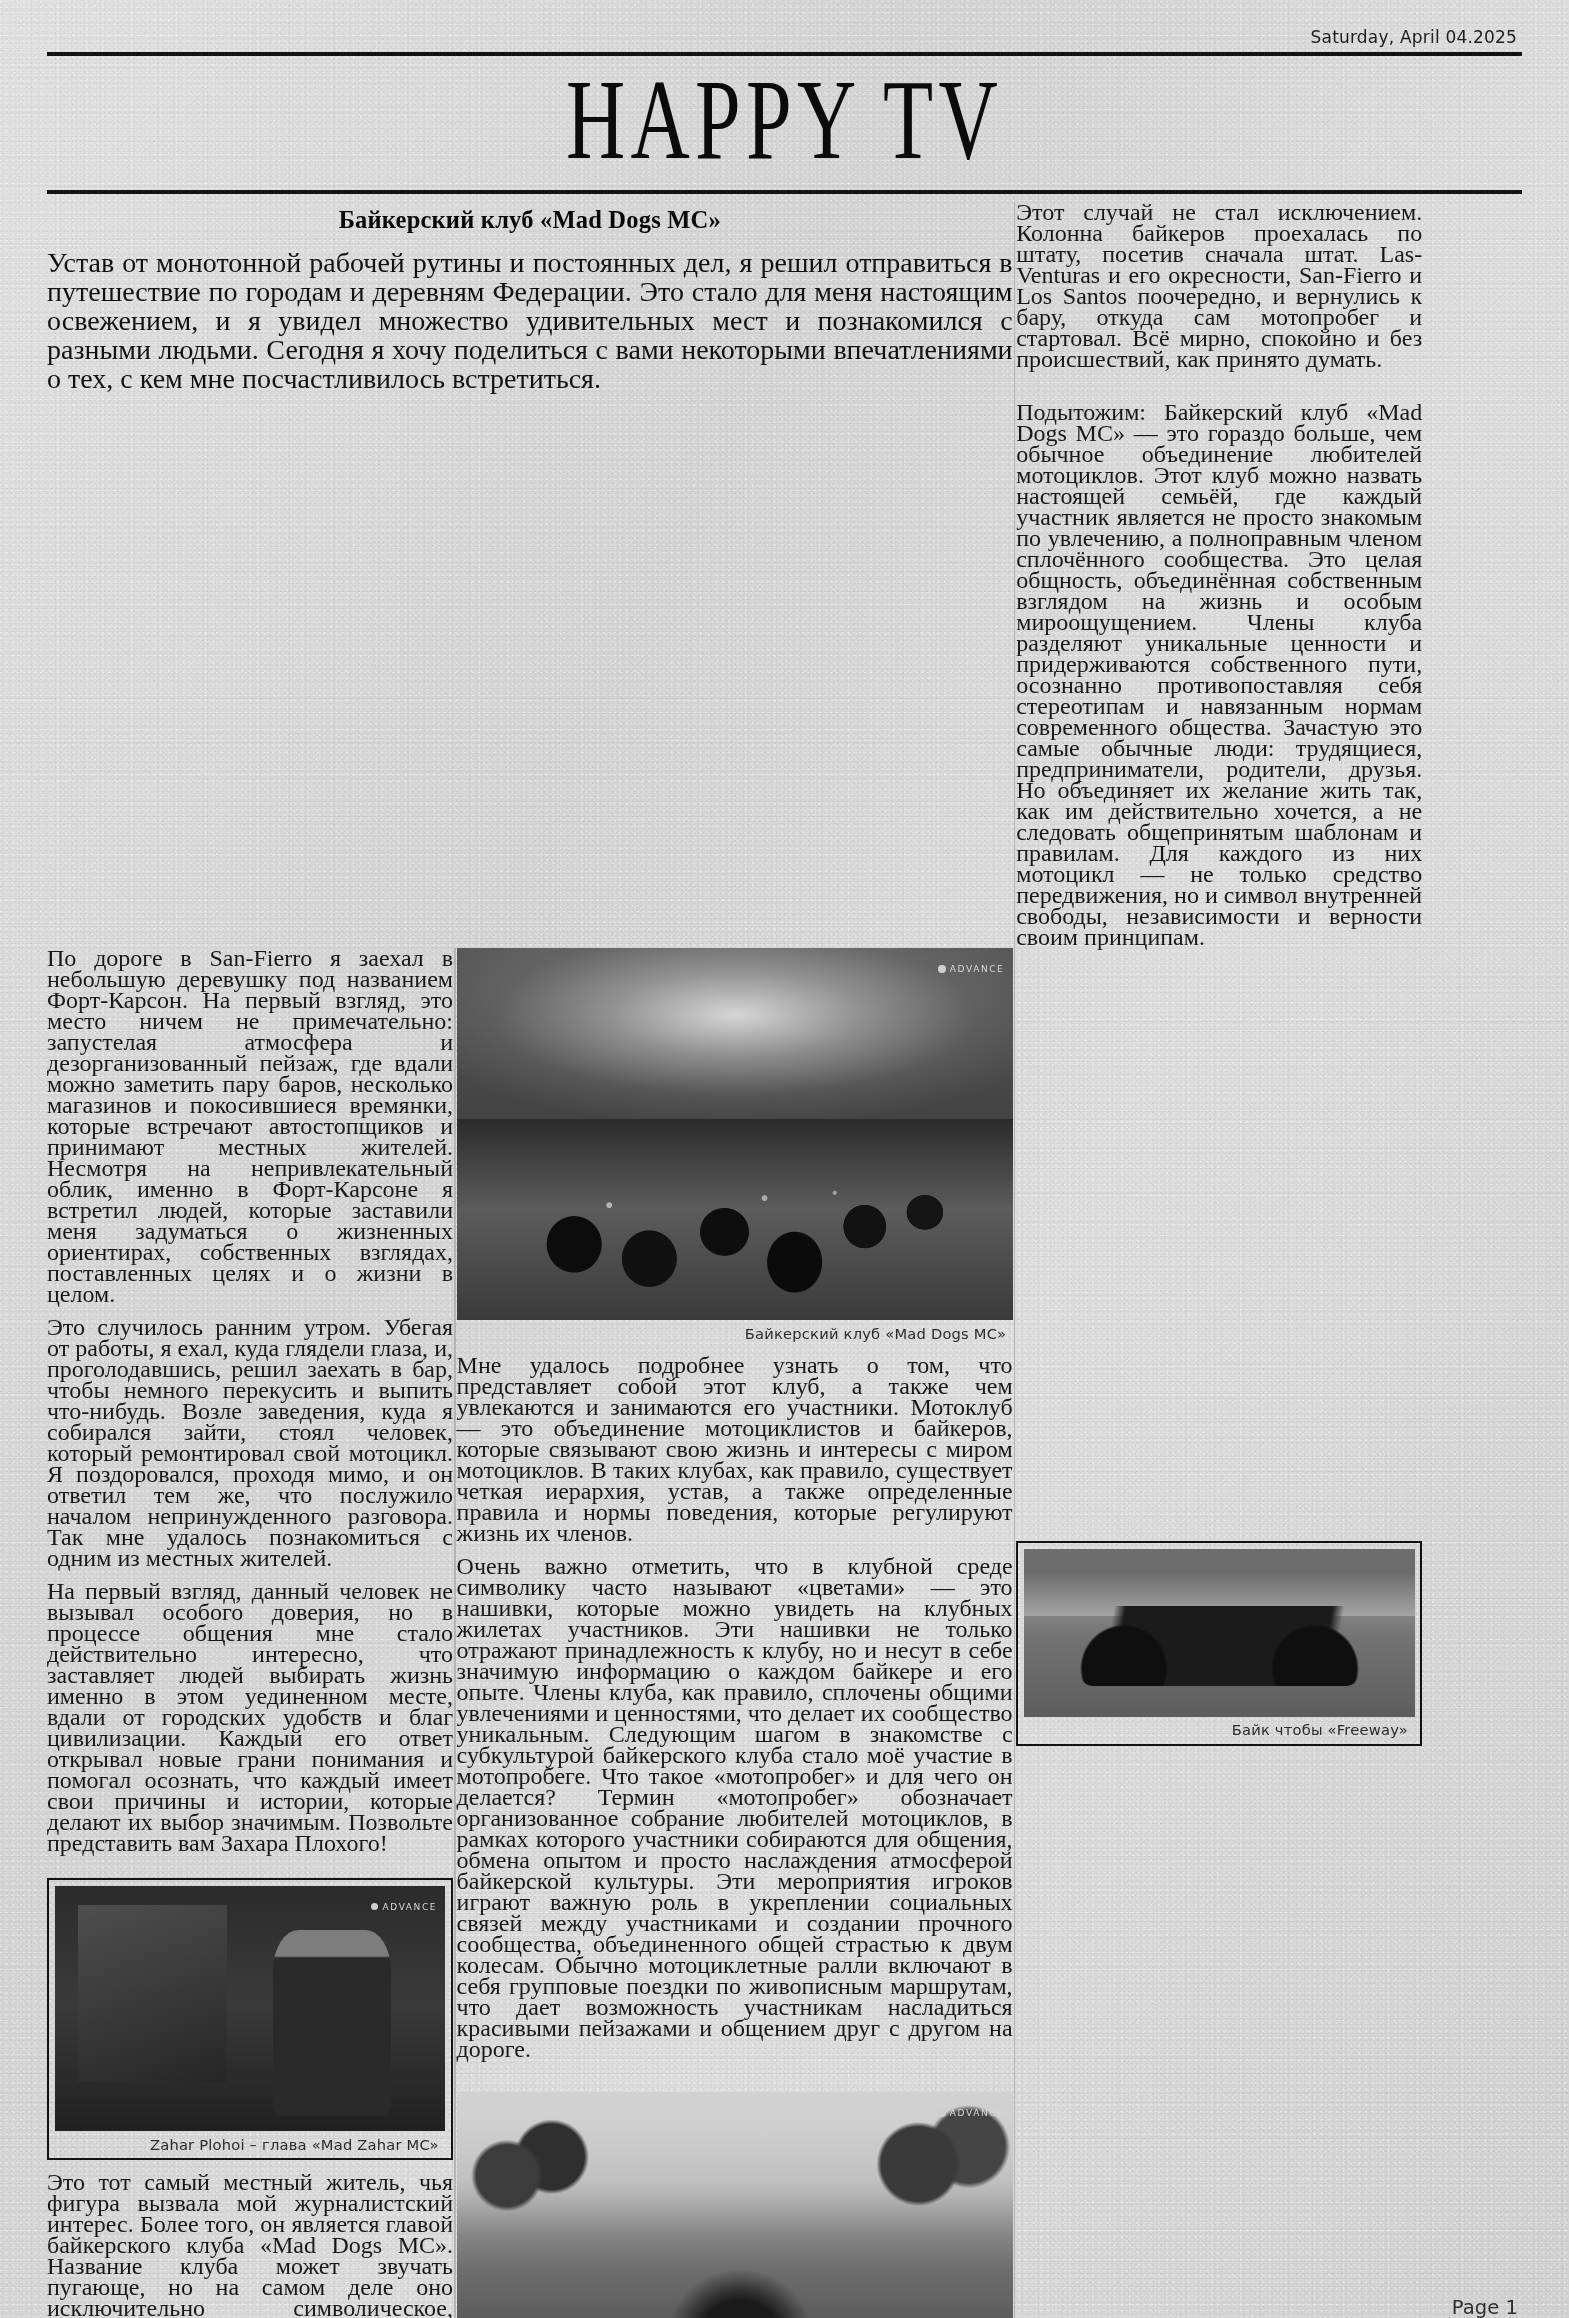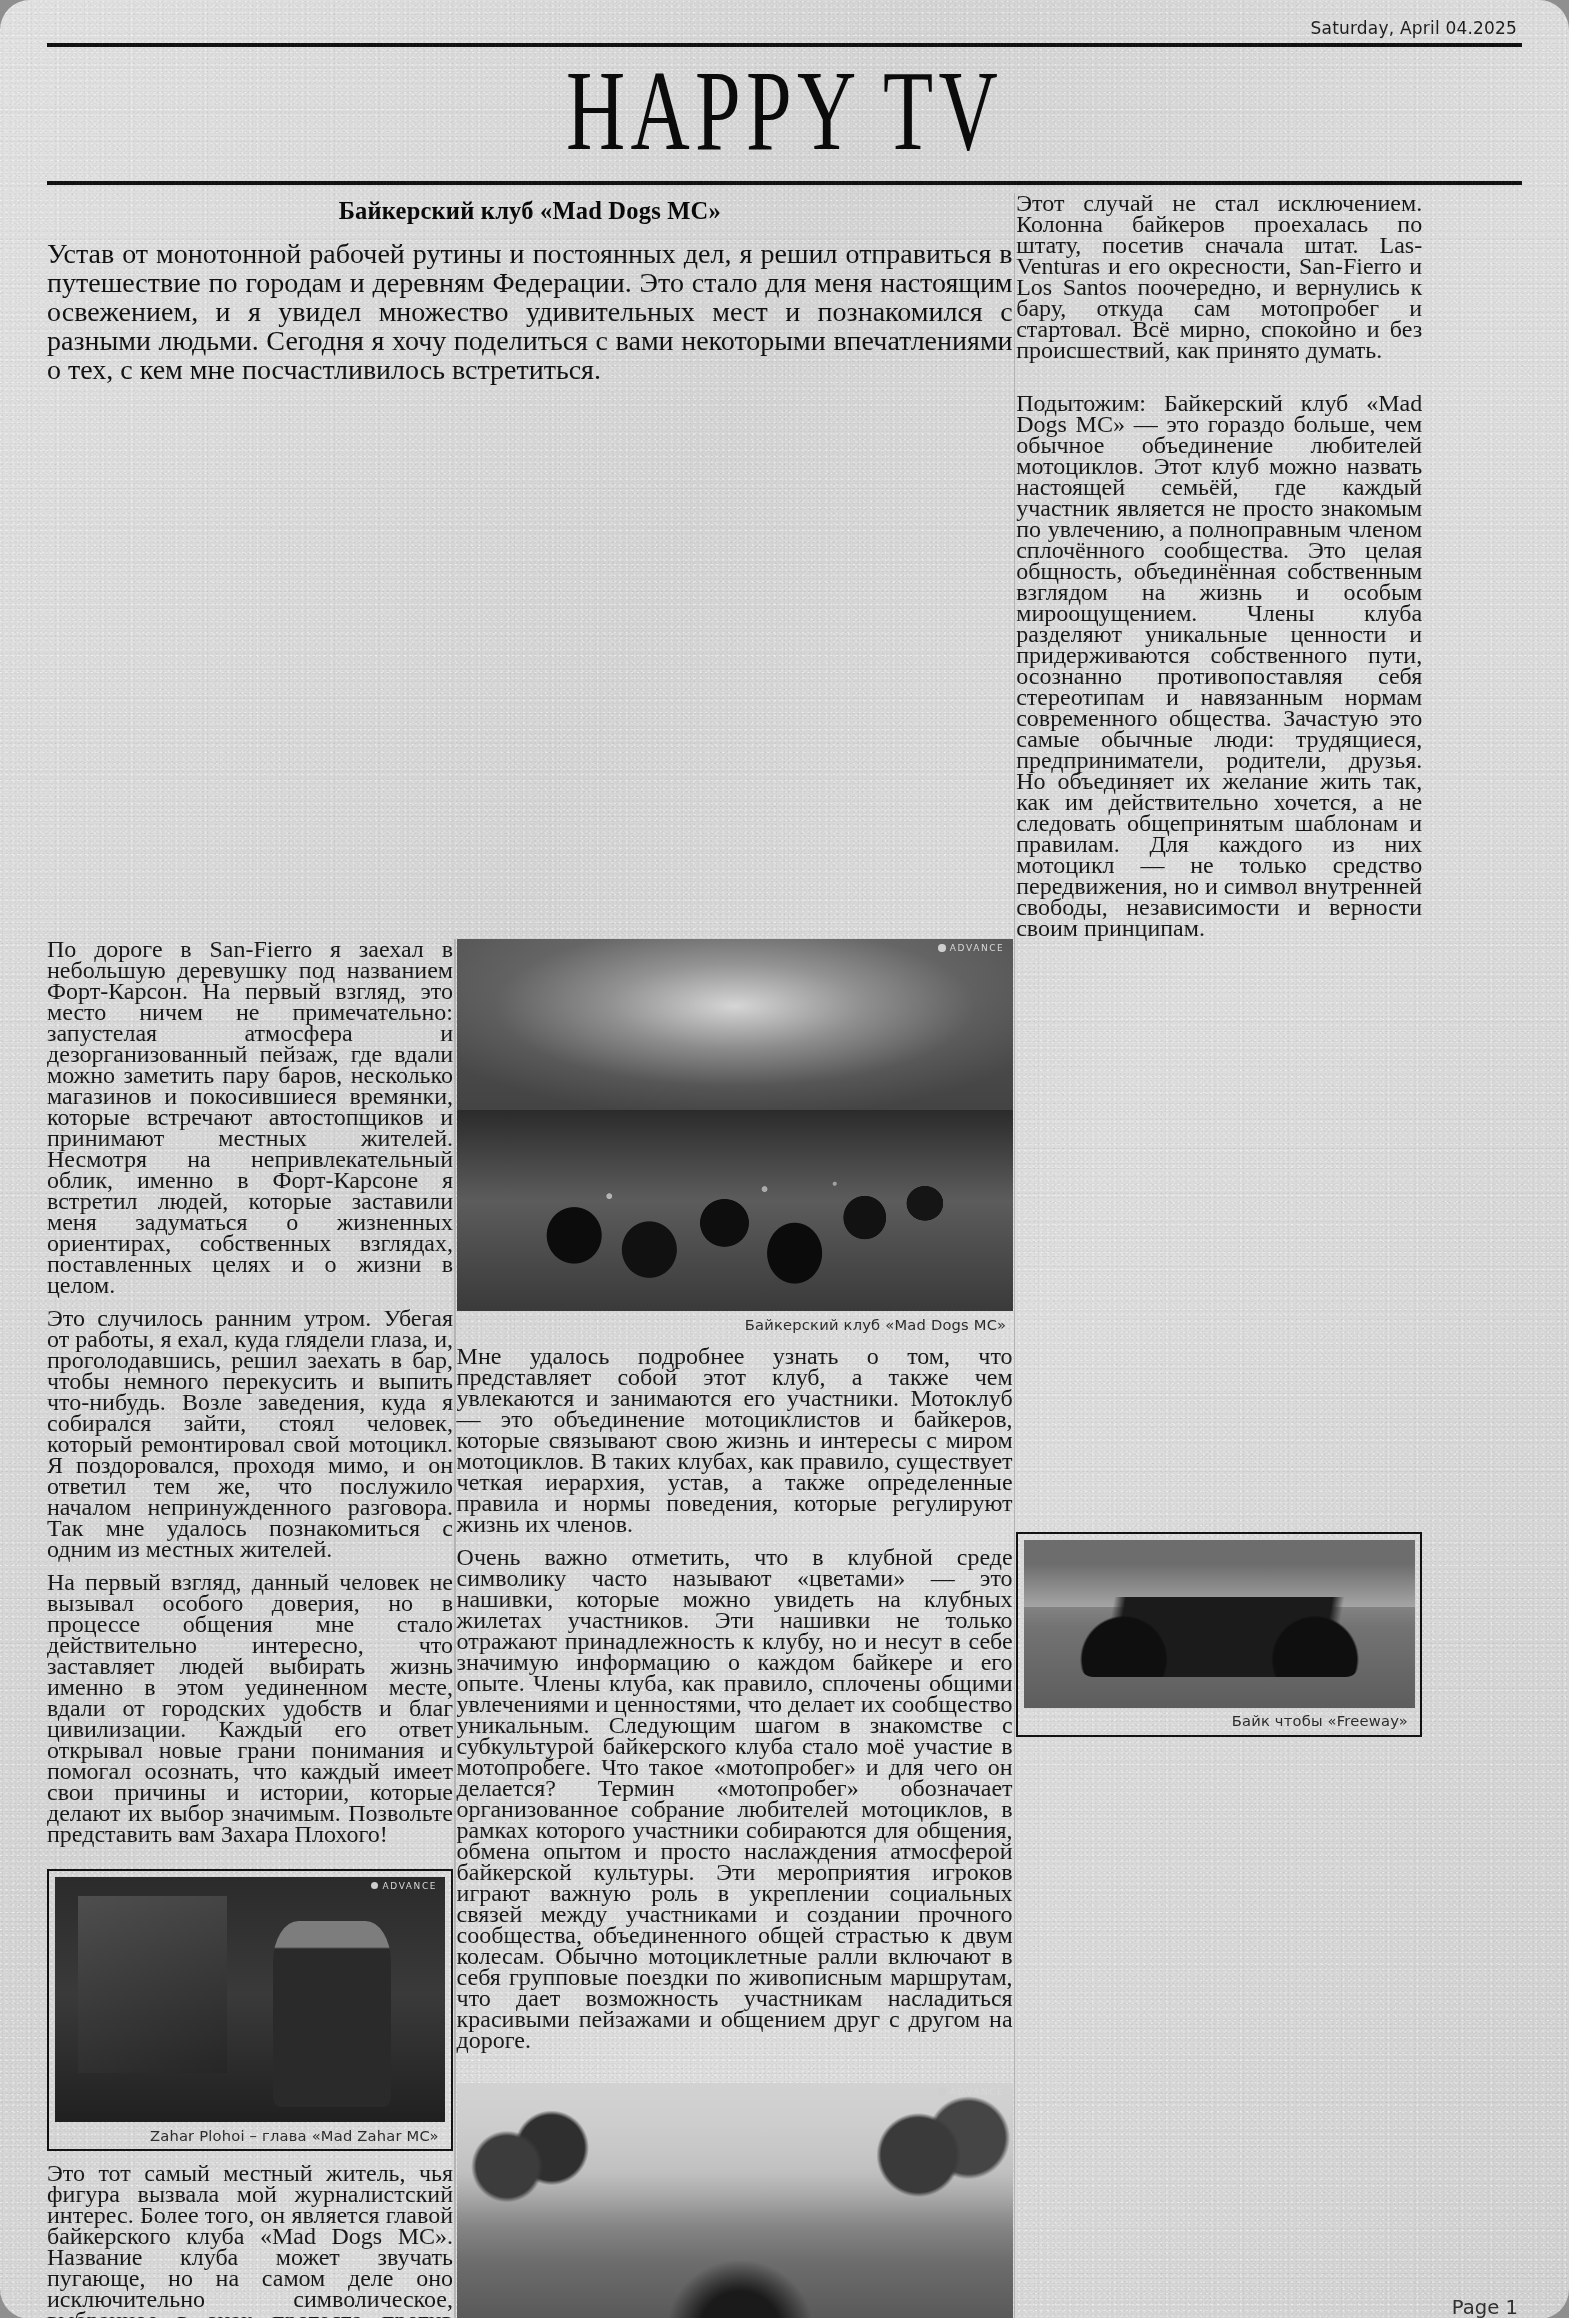--- a/index.html
+++ b/index.html
@@ -18,22 +18,21 @@
     background-color: #d9d9d9;
     background-image:
       radial-gradient(circle at 18% 22%, rgba(255,255,255,0.55) 0 0.8px, transparent 0.8px),
       radial-gradient(circle at 63% 47%, rgba(0,0,0,0.05) 0 0.8px, transparent 0.8px),
       radial-gradient(circle at 84% 78%, rgba(255,255,255,0.45) 0 0.8px, transparent 0.8px),
       radial-gradient(circle at 37% 88%, rgba(0,0,0,0.045) 0 0.8px, transparent 0.8px),
       radial-gradient(circle at 8% 62%, rgba(0,0,0,0.04) 0 0.8px, transparent 0.8px),
       linear-gradient(115deg, #e2e2e2 0%, #d5d5d5 35%, #dedede 62%, #d2d2d2 100%);
     background-size: 5.7px 5.7px, 4.1px 4.1px, 7.4px 7.4px, 4.9px 4.9px, 9px 9px, 100% 100%;
     overflow: hidden;
-    padding: 3px 47px;
-    border-radius: 30px;
+    padding: 12px 47px;
   }
   .paper-noise {
     position: absolute;
     inset: 0;
     pointer-events: none;
     opacity: .5;
     background-image:
       repeating-linear-gradient(0deg, rgba(0,0,0,0.028) 0 0.8px, transparent 0.8px 2.5px),
       repeating-linear-gradient(90deg, rgba(255,255,255,0.05) 0 0.8px, transparent 0.8px 3.3px);
   }
@@ -119,21 +118,21 @@
   .framed {
     border: 2.5px solid #111;
     padding: 5.7px 5.7px 0 5.7px;
     background: transparent;
   }
   .framed figcaption { padding-bottom: 5.7px; }
 
   
   .scene { position: relative; overflow: hidden; background: #4a4a4a; }
   .scene .hud {
-    position: absolute; top: 4px; right: 8.2px;
+    position: absolute; top: 16px; right: 8.2px;
     font-family: "DejaVu Sans", sans-serif;
     font-size: 9px; color: #d8d8d8; letter-spacing: 1.6px;
     display: flex; align-items: center; gap: 4.1px;
   }
   .scene .hud .dot {
     width: 7.4px; height: 7.4px; border-radius: 50%;
     background: #cfcfcf; display: inline-block;
   }
 
   .scene-night {

